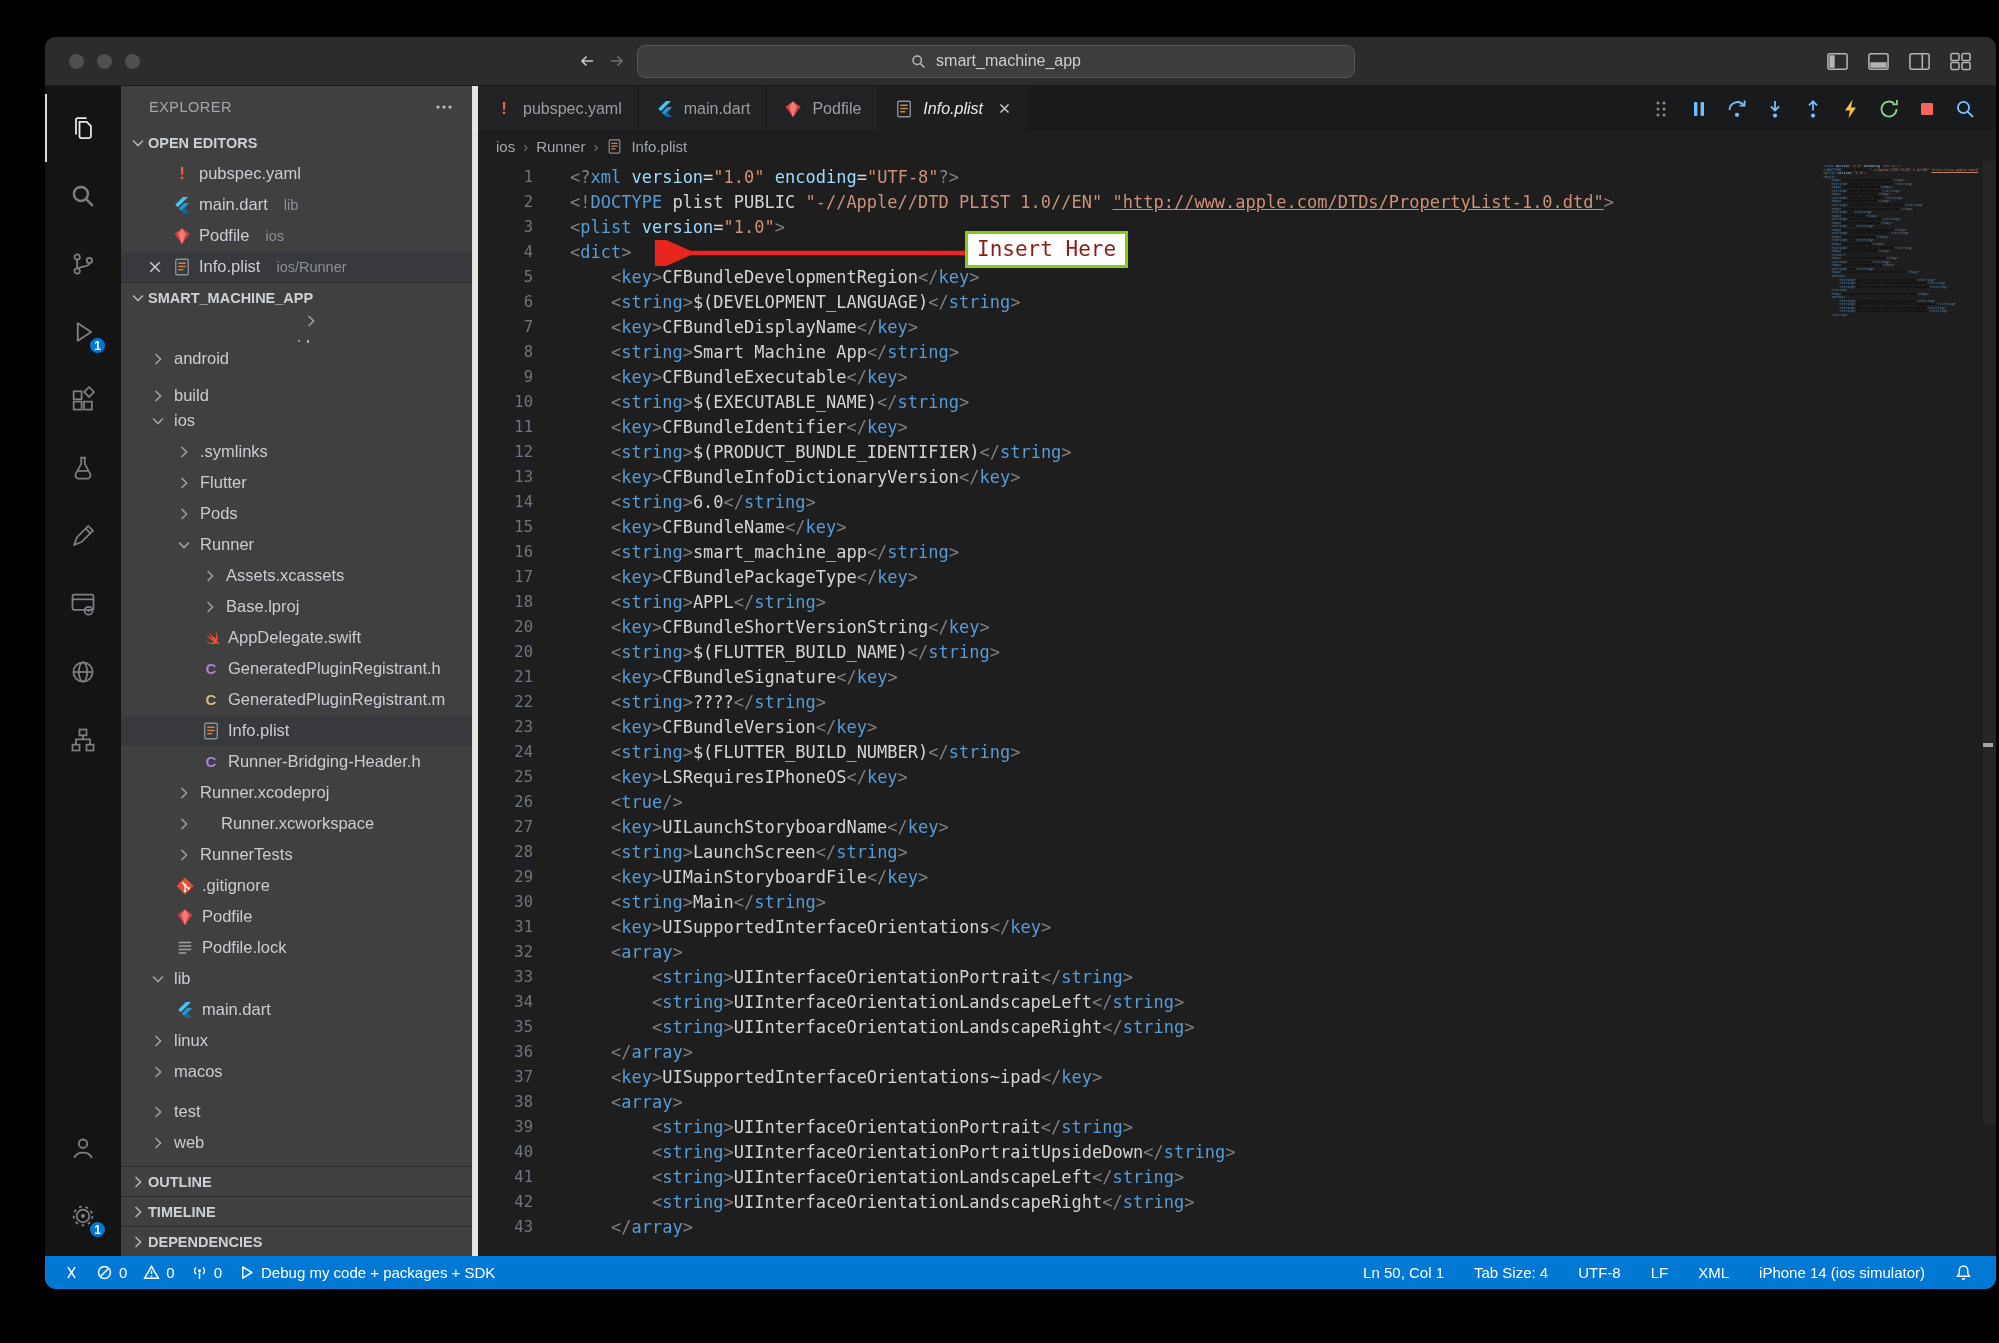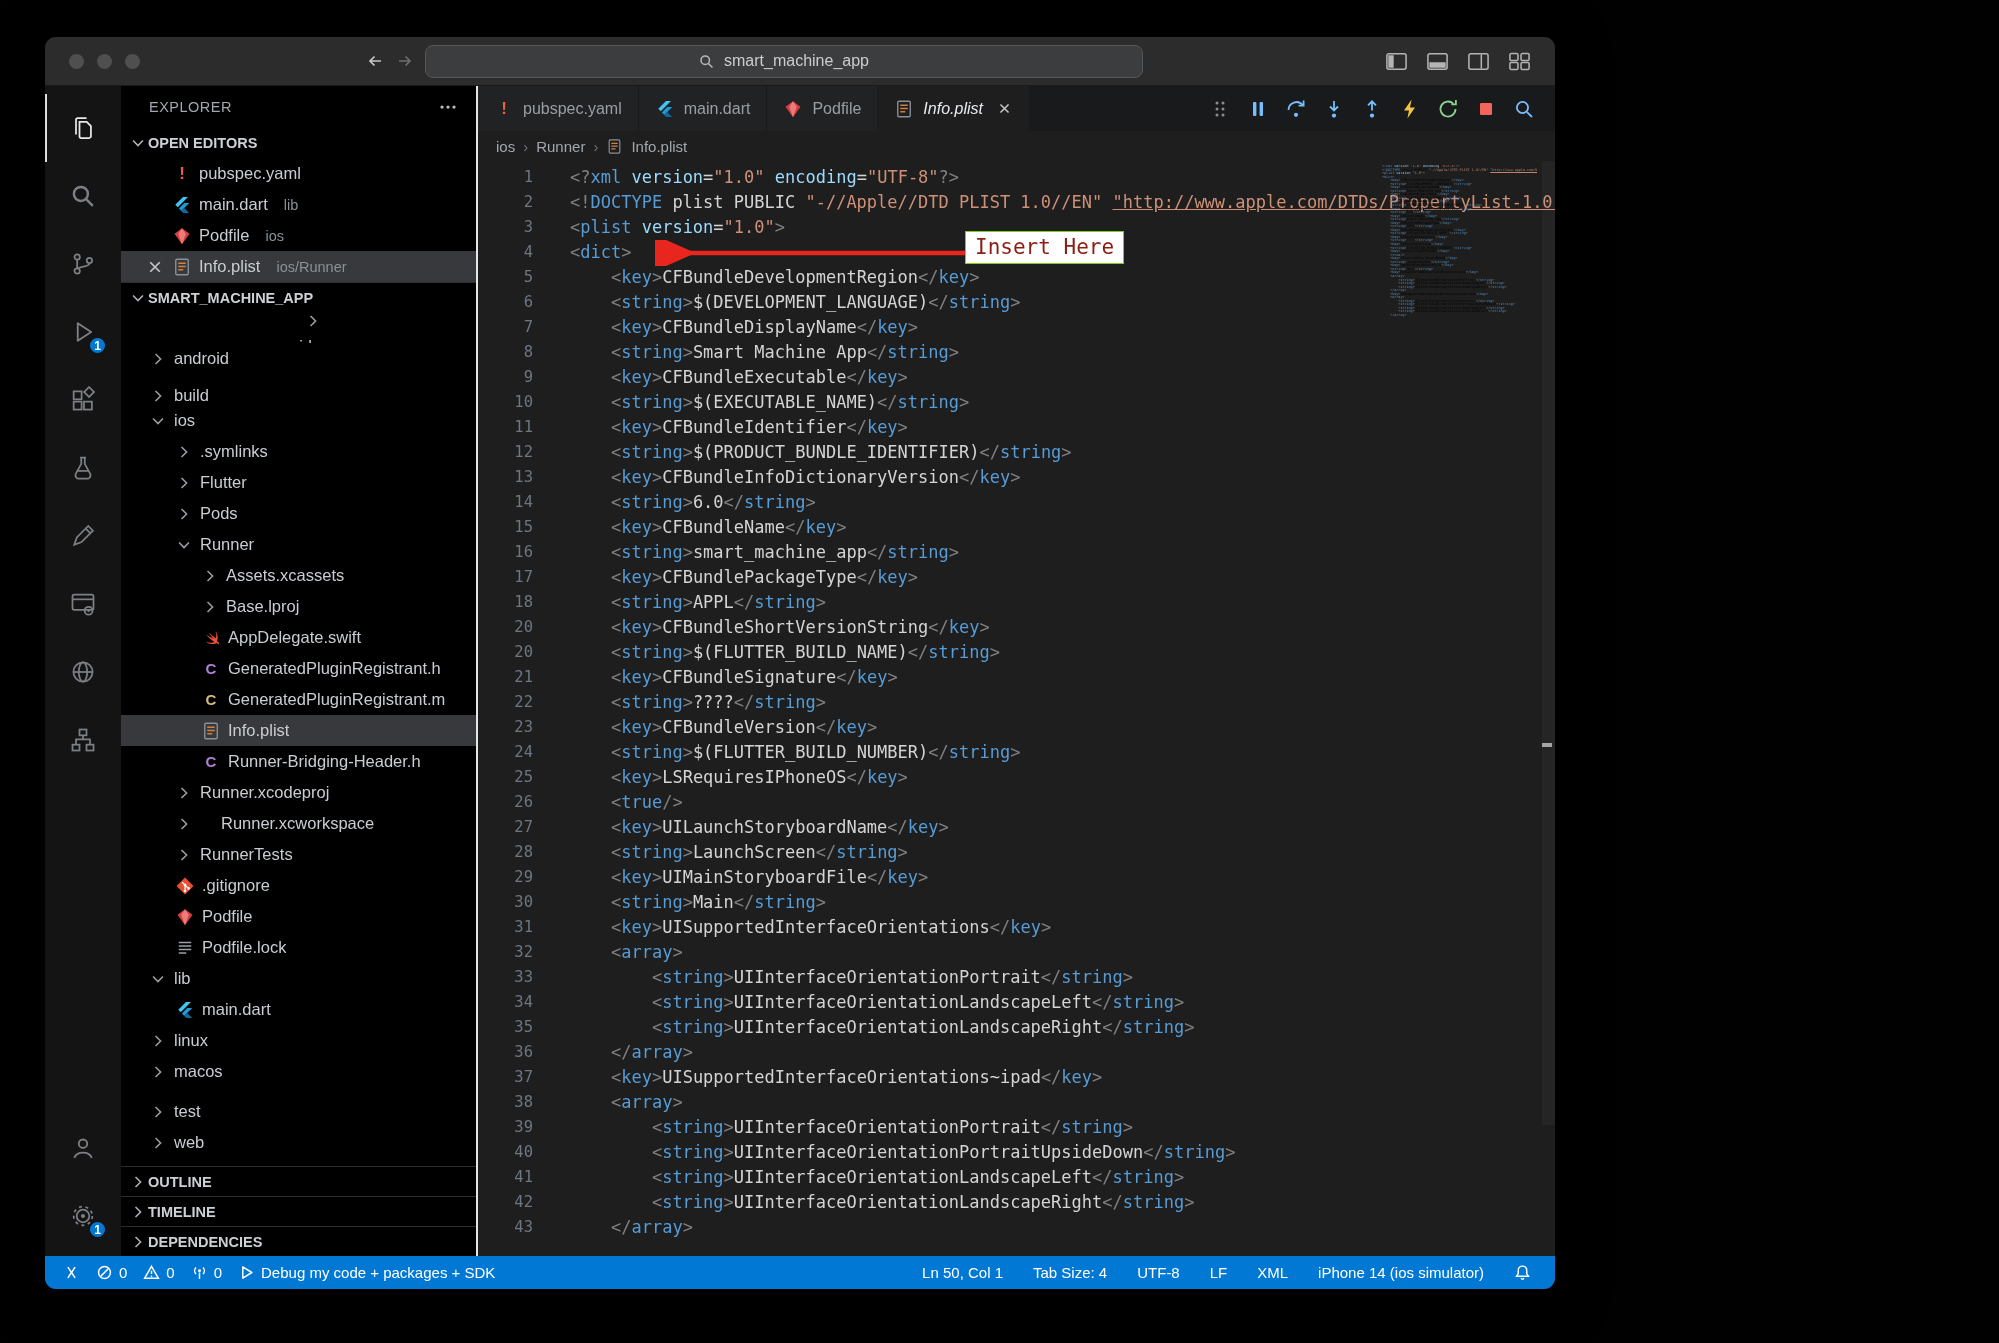--- a/index.html
+++ b/index.html
@@ -1,18 +1,18 @@
 <!DOCTYPE html>
 <html><head>
 <meta charset="utf-8">
 <style>
   *{box-sizing:border-box;margin:0;padding:0}
   html,body{width:1999px;height:1343px;background:#010101;overflow:hidden;
     font-family:"Liberation Sans",sans-serif;}
-  .window{position:absolute;left:45px;top:37px;width:1510px;height:1252px;border-radius:11px;
+  .window{position:absolute;left:45px;top:37px;width:1951px;height:1252px;border-radius:11px;
     overflow:hidden;background:#1e1e1e;display:flex;flex-direction:column;box-shadow:0 10px 50px rgba(0,0,0,.6)}
   
   .titlebar{flex:0 0 49px;background:#2c2c2d;display:flex;align-items:center;padding:0 24px;border-bottom:1px solid #1a1a1a}
   .traffic{display:flex;gap:13px}
   .tl{width:15px;height:15px;border-radius:50%;background:#4f4f4f}
   .tb-sp1{flex:1}.tb-sp2{flex:1.08}
   .nav-arrow{width:26px;height:26px;display:flex;align-items:center;justify-content:center;margin-right:10px;color:#c6c6c6}
   .nav-arrow.dim{color:#6d6d6d}
   .search-pill{width:718px;height:33px;background:#3c3d3e;border:1px solid #565758;border-radius:8px;
     display:flex;align-items:center;justify-content:center;gap:9px;color:#cccccc;font-size:16px}
@@ -24,21 +24,21 @@
   .activitybar{flex:0 0 76px;background:#141415;display:flex;flex-direction:column;align-items:center;padding-top:8px}
   .ab-item{width:76px;height:68px;display:flex;align-items:center;justify-content:center;color:#7c7f83;position:relative;cursor:pointer}
   .ab-item.active{color:#e6e8ea;box-shadow:inset 2px 0 0 #dcdcdc}
   .ab-badge{position:absolute;right:14px;bottom:11px;background:#0078d4;color:#fff;border-radius:50%;
     width:19px;height:19px;font-size:12px;font-weight:bold;display:flex;align-items:center;justify-content:center;border:2px solid #141415}
   .ab-bottom{margin-top:auto;margin-bottom:6px;display:flex;flex-direction:column;align-items:center}
   .icn{display:inline-flex;width:20px;height:20px;align-items:center;justify-content:center;flex:0 0 auto}
   .icn svg{width:100%;height:100%}
   .icn.lg{width:28px;height:28px}
   
-  .sidebar{flex:0 0 357px;background:#000000;border-right:2px solid #e5e5e5;display:flex;flex-direction:column;overflow:hidden;color:#c9cdd2}
+  .sidebar{flex:0 0 357px;background:#404040;border-right:6px solid #e5e5e5;display:flex;flex-direction:column;overflow:hidden;color:#c9cdd2}
   .sb-title{flex:0 0 42px;display:flex;align-items:center;padding:0 18px 0 28px;font-size:14.5px;letter-spacing:.5px;color:#a2a7ad}
   .sb-title .icn{margin-left:auto;color:#b7bbc0}
   .sec{height:30px;display:flex;align-items:center;font-weight:bold;font-size:14.5px;color:#cdd1d6;padding-left:8px;gap:1px}
   .sec .icn{width:18px;height:18px;color:#aeb3b9}
   .sec.bordered{border-top:1px solid #2b2d2f}
   .row{height:31px;display:flex;align-items:center;font-size:16.5px;gap:7px;white-space:nowrap;cursor:pointer}
   .row.sel{background:#37393c}
   .row .lbl{overflow:hidden;text-overflow:ellipsis}
   .row .desc{color:#8b9197;font-size:14.5px;margin-left:9px}
   .row .chev{color:#9aa0a6;width:18px;height:18px}
@@ -63,21 +63,21 @@
   .line{display:flex;height:25px;white-space:pre}
   .ln{flex:0 0 55px;text-align:right;color:#6d7681;font-size:15.5px}
   .lc{padding-left:37px;color:#d4d4d4}
   .tg{color:#569cd6}.at{color:#9cdcfe}.s{color:#ce9178}.u{text-decoration:underline}.pu{color:#808080}
   .minimap{position:absolute;top:4px;right:18px;width:155px;max-height:165px;overflow:hidden;
     font-size:3.4px;line-height:3.55px;white-space:pre;opacity:.9;cursor:pointer}
   .minimap .line,.minimap div{height:3.55px}
   .scroll-mark{position:absolute;right:3px;top:582px;width:10px;height:4px;background:#cfcfcf;opacity:.75}
   .sb-thumb{position:absolute;right:0;top:0;width:13px;height:88%;background:rgba(140,140,140,.07)}
   
-  .anno-label{position:absolute;left:487px;top:70px;background:#ffffff;border:1px solid #84cc16;
+  .anno-label{position:absolute;left:487px;top:70px;background:#ffffff;border:3px solid #84cc16;
     color:#8c1d12;font-size:21px;font-weight:500;padding:3px 9px;z-index:5}
   .anno-arrow{position:absolute;left:168px;top:79px;z-index:5}
   
   .statusbar{flex:0 0 33px;background:#0078d4;display:flex;align-items:center;color:#fff;font-size:15px;padding:0 16px 0 10px}
   .st-item{display:flex;align-items:center;gap:6px;padding:0 8px;height:100%;cursor:pointer}
   .st-item .icn{width:17px;height:17px}
   .st-right{margin-left:auto;display:flex;align-items:center;gap:14px}
 </style>
 </head>
 <body>

